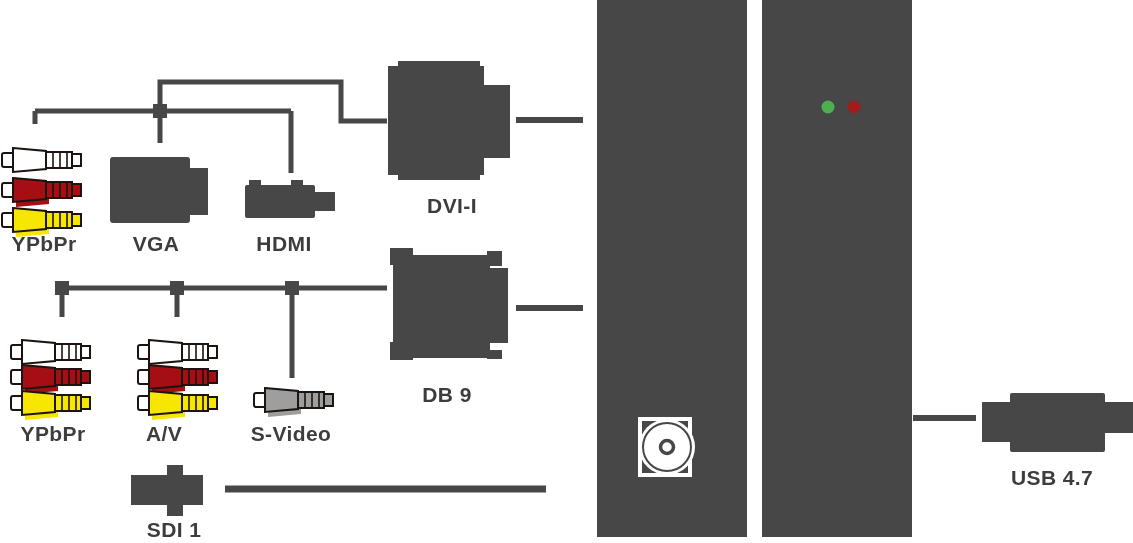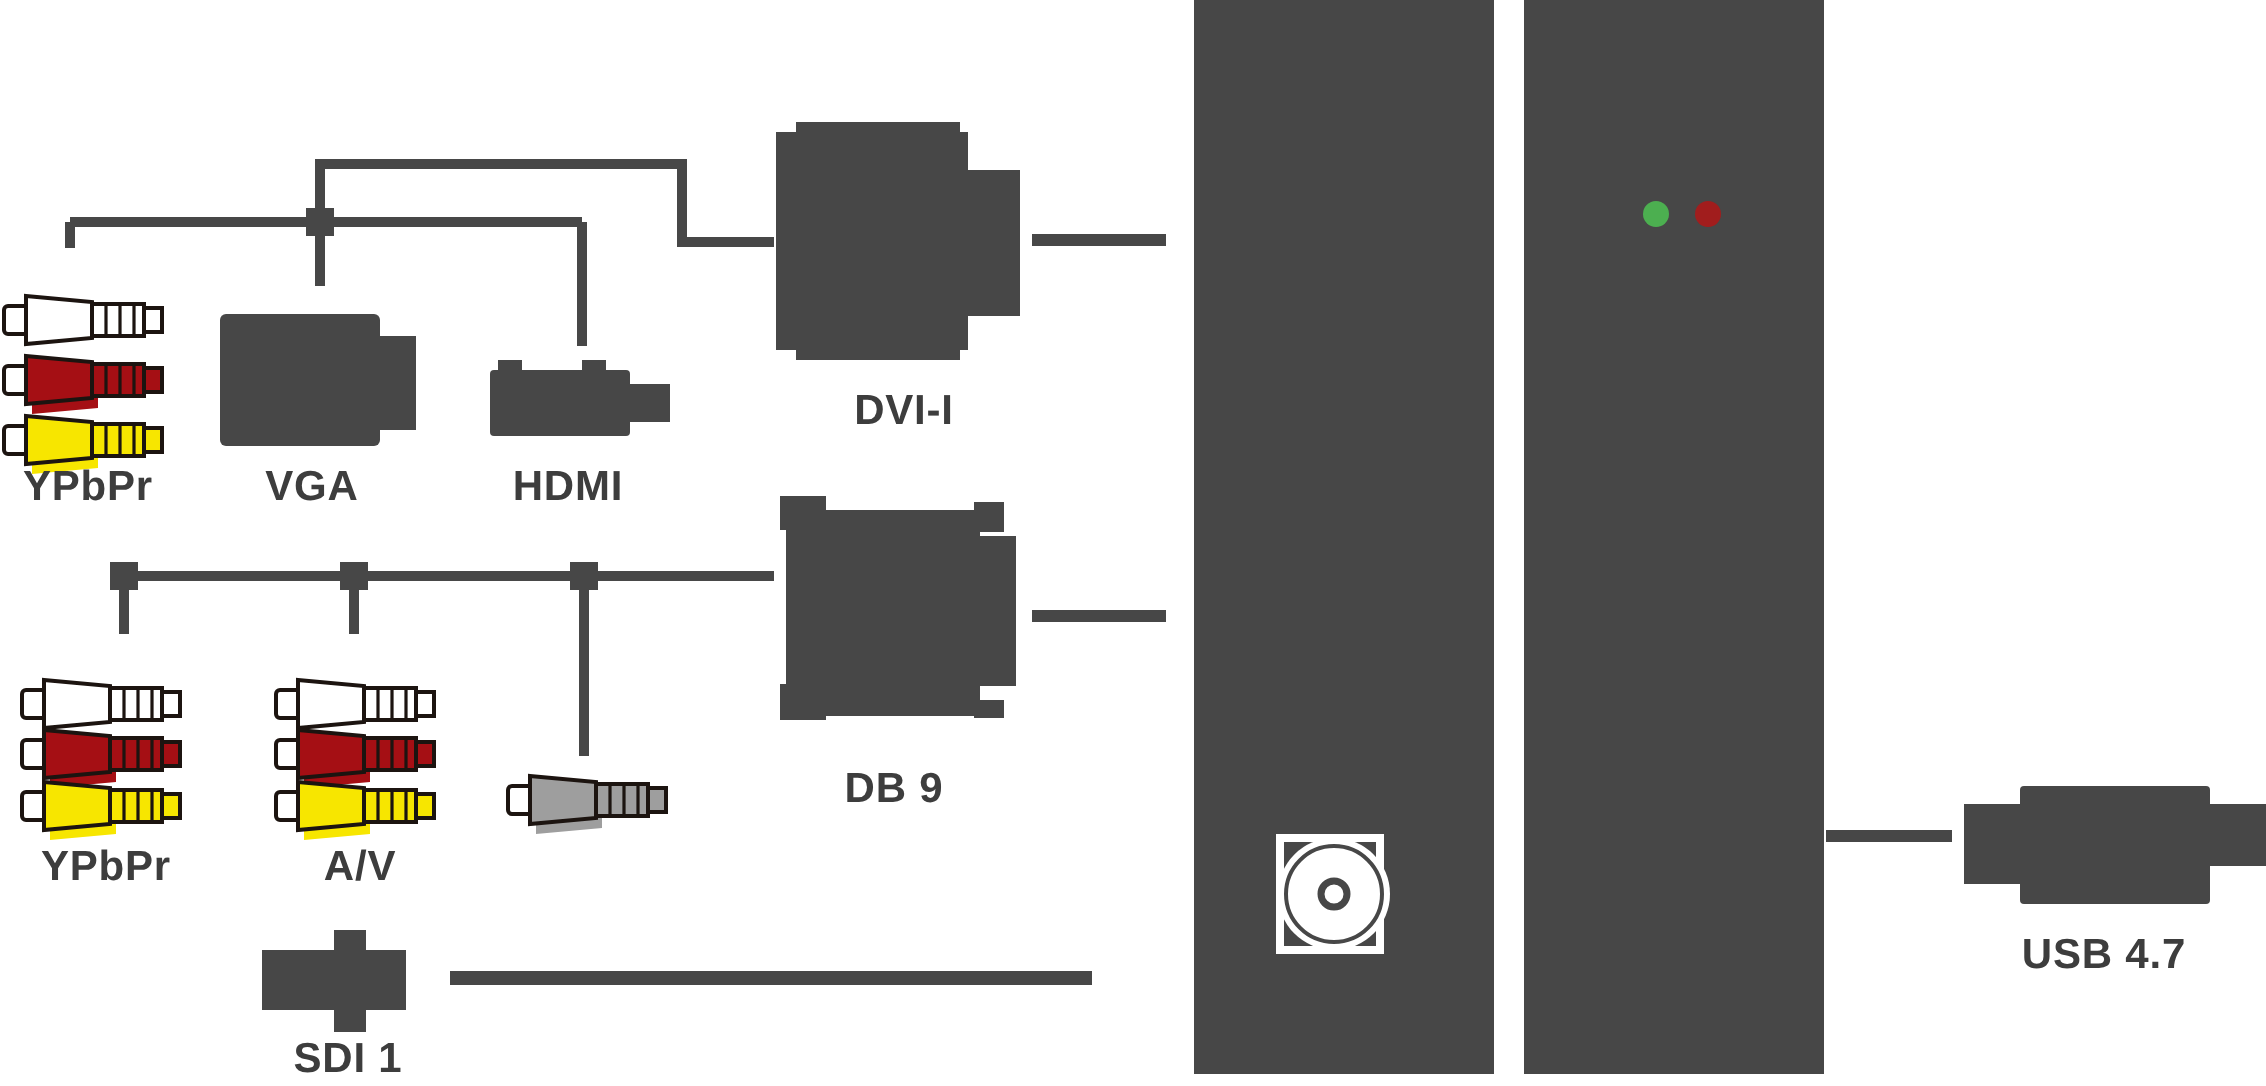--- a/index.html
+++ b/index.html
@@ -146,16 +146,17 @@
       <rect x="1105" y="402" width="28" height="31"></rect>
     </g>
   </svg>
 
   <div class="label" style="left:-16px; top:232px;">YPbPr</div>
   <div class="label" style="left:224px; top:232px;">HDMI</div>
   <div class="label" style="left:96px;  top:232px;">VGA</div>
   <div class="label" style="left:392px; top:194px;">DVI-I</div>
   <div class="label" style="left:387px; top:371px;margin-top:12px;">DB 9</div>
   <div class="label" style="left:-7px;  top:422px;">YPbPr</div>
-  <div class="label" style="left:120px; top:422px;">A/V</div>
+  <div class="label" style="left:104px; top:422px;">A/V</div>
+  <div class="label" style="left:231px; top:422px;">S-Video</div>
   <div class="label" style="left:114px; top:518px;">SDI 1</div>
   <div class="label" style="left:992px; top:466px;">USB 4.7</div>
 </div>
 
 </body></html>

